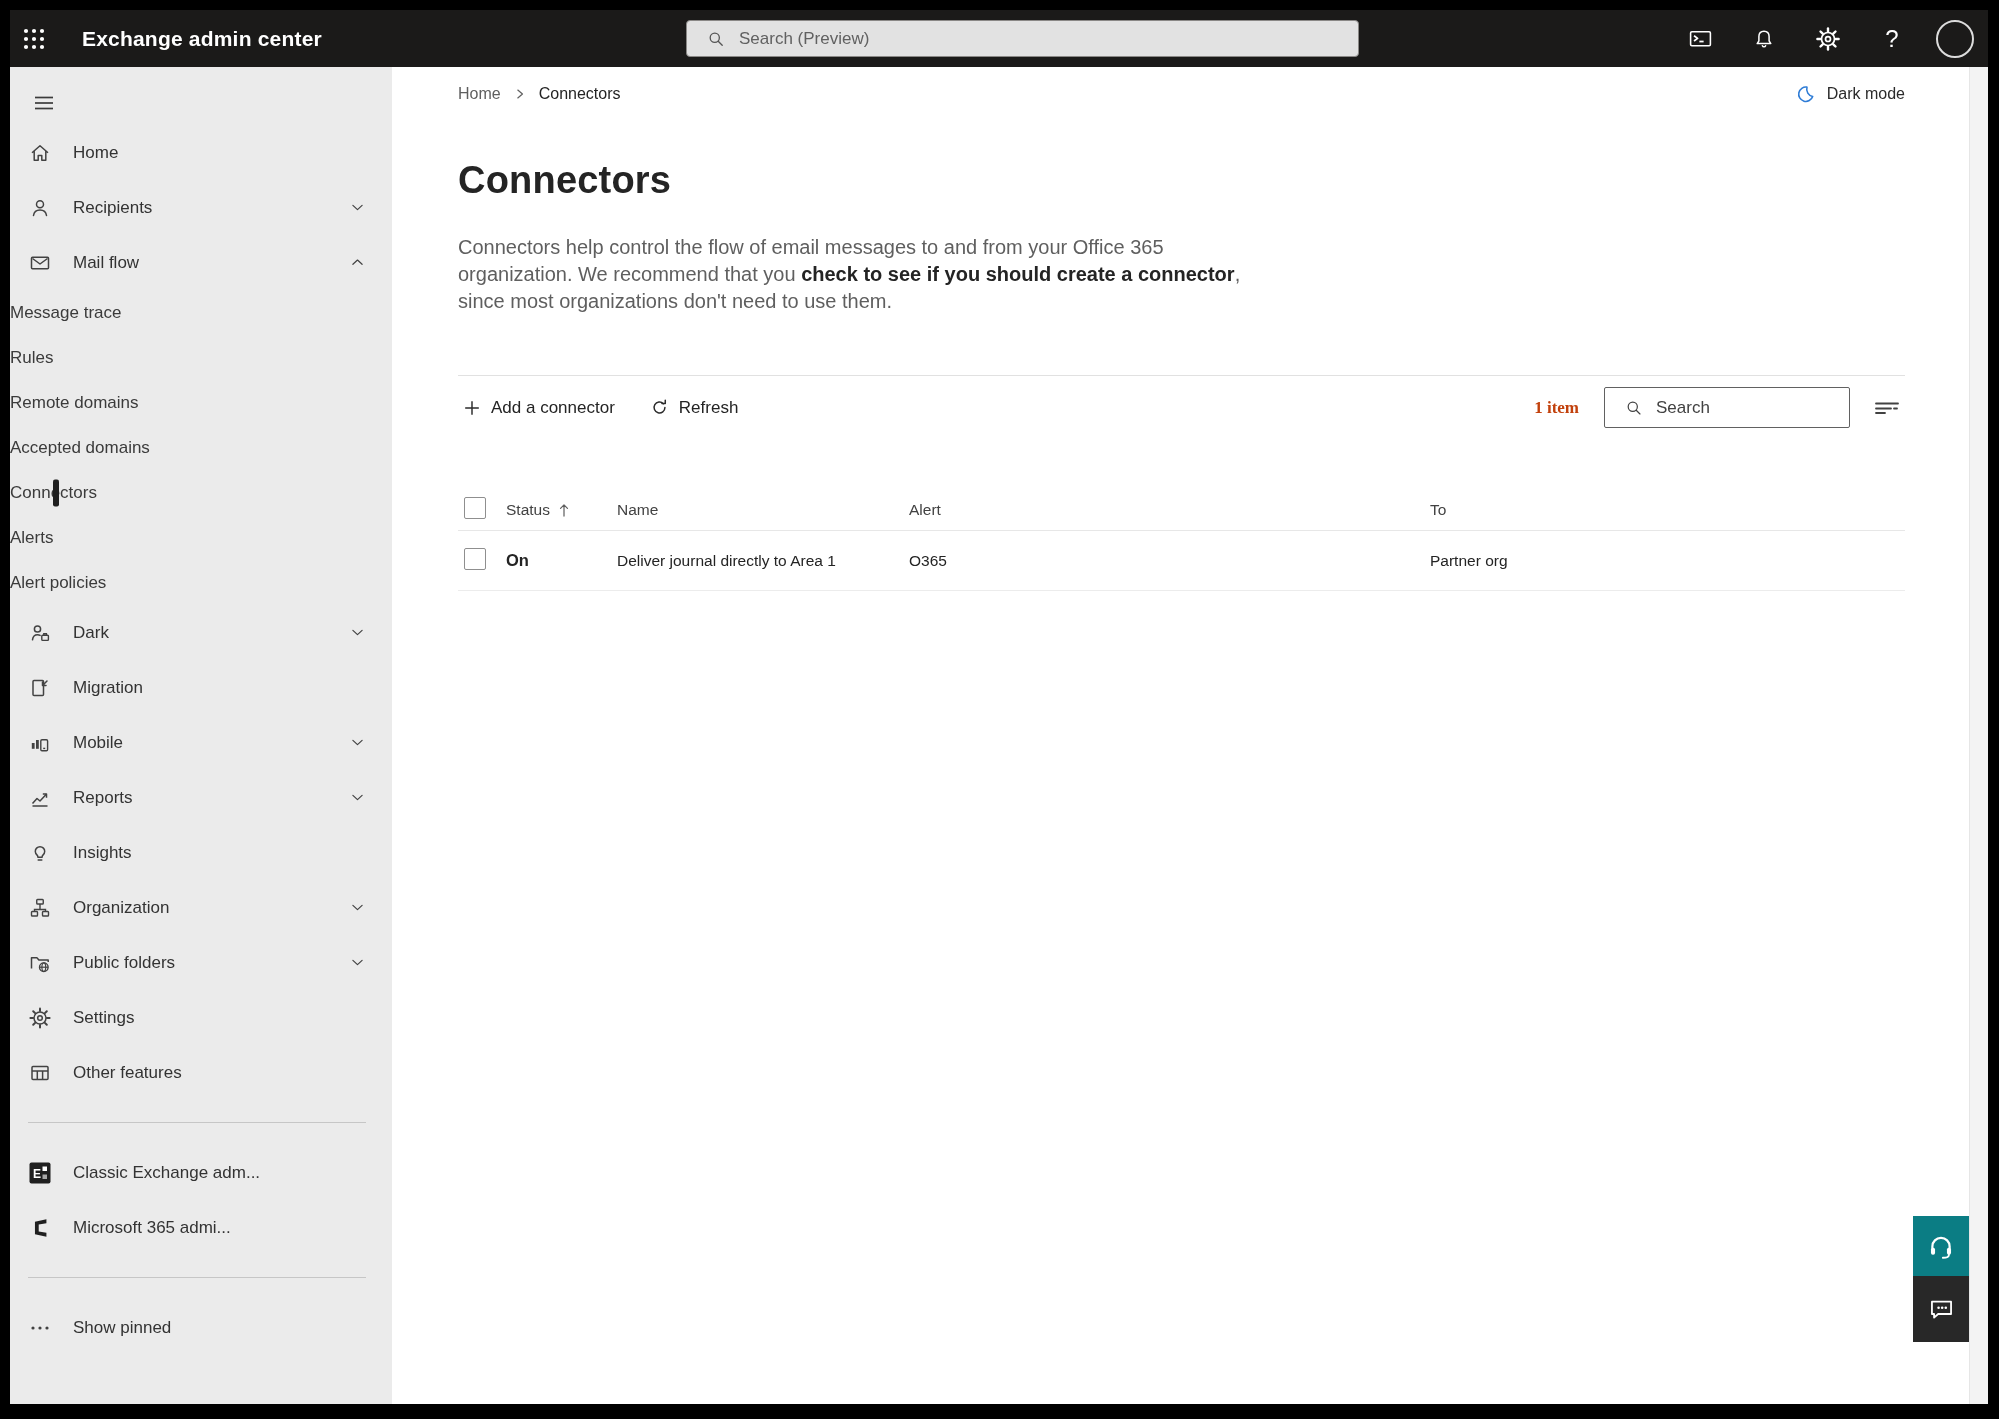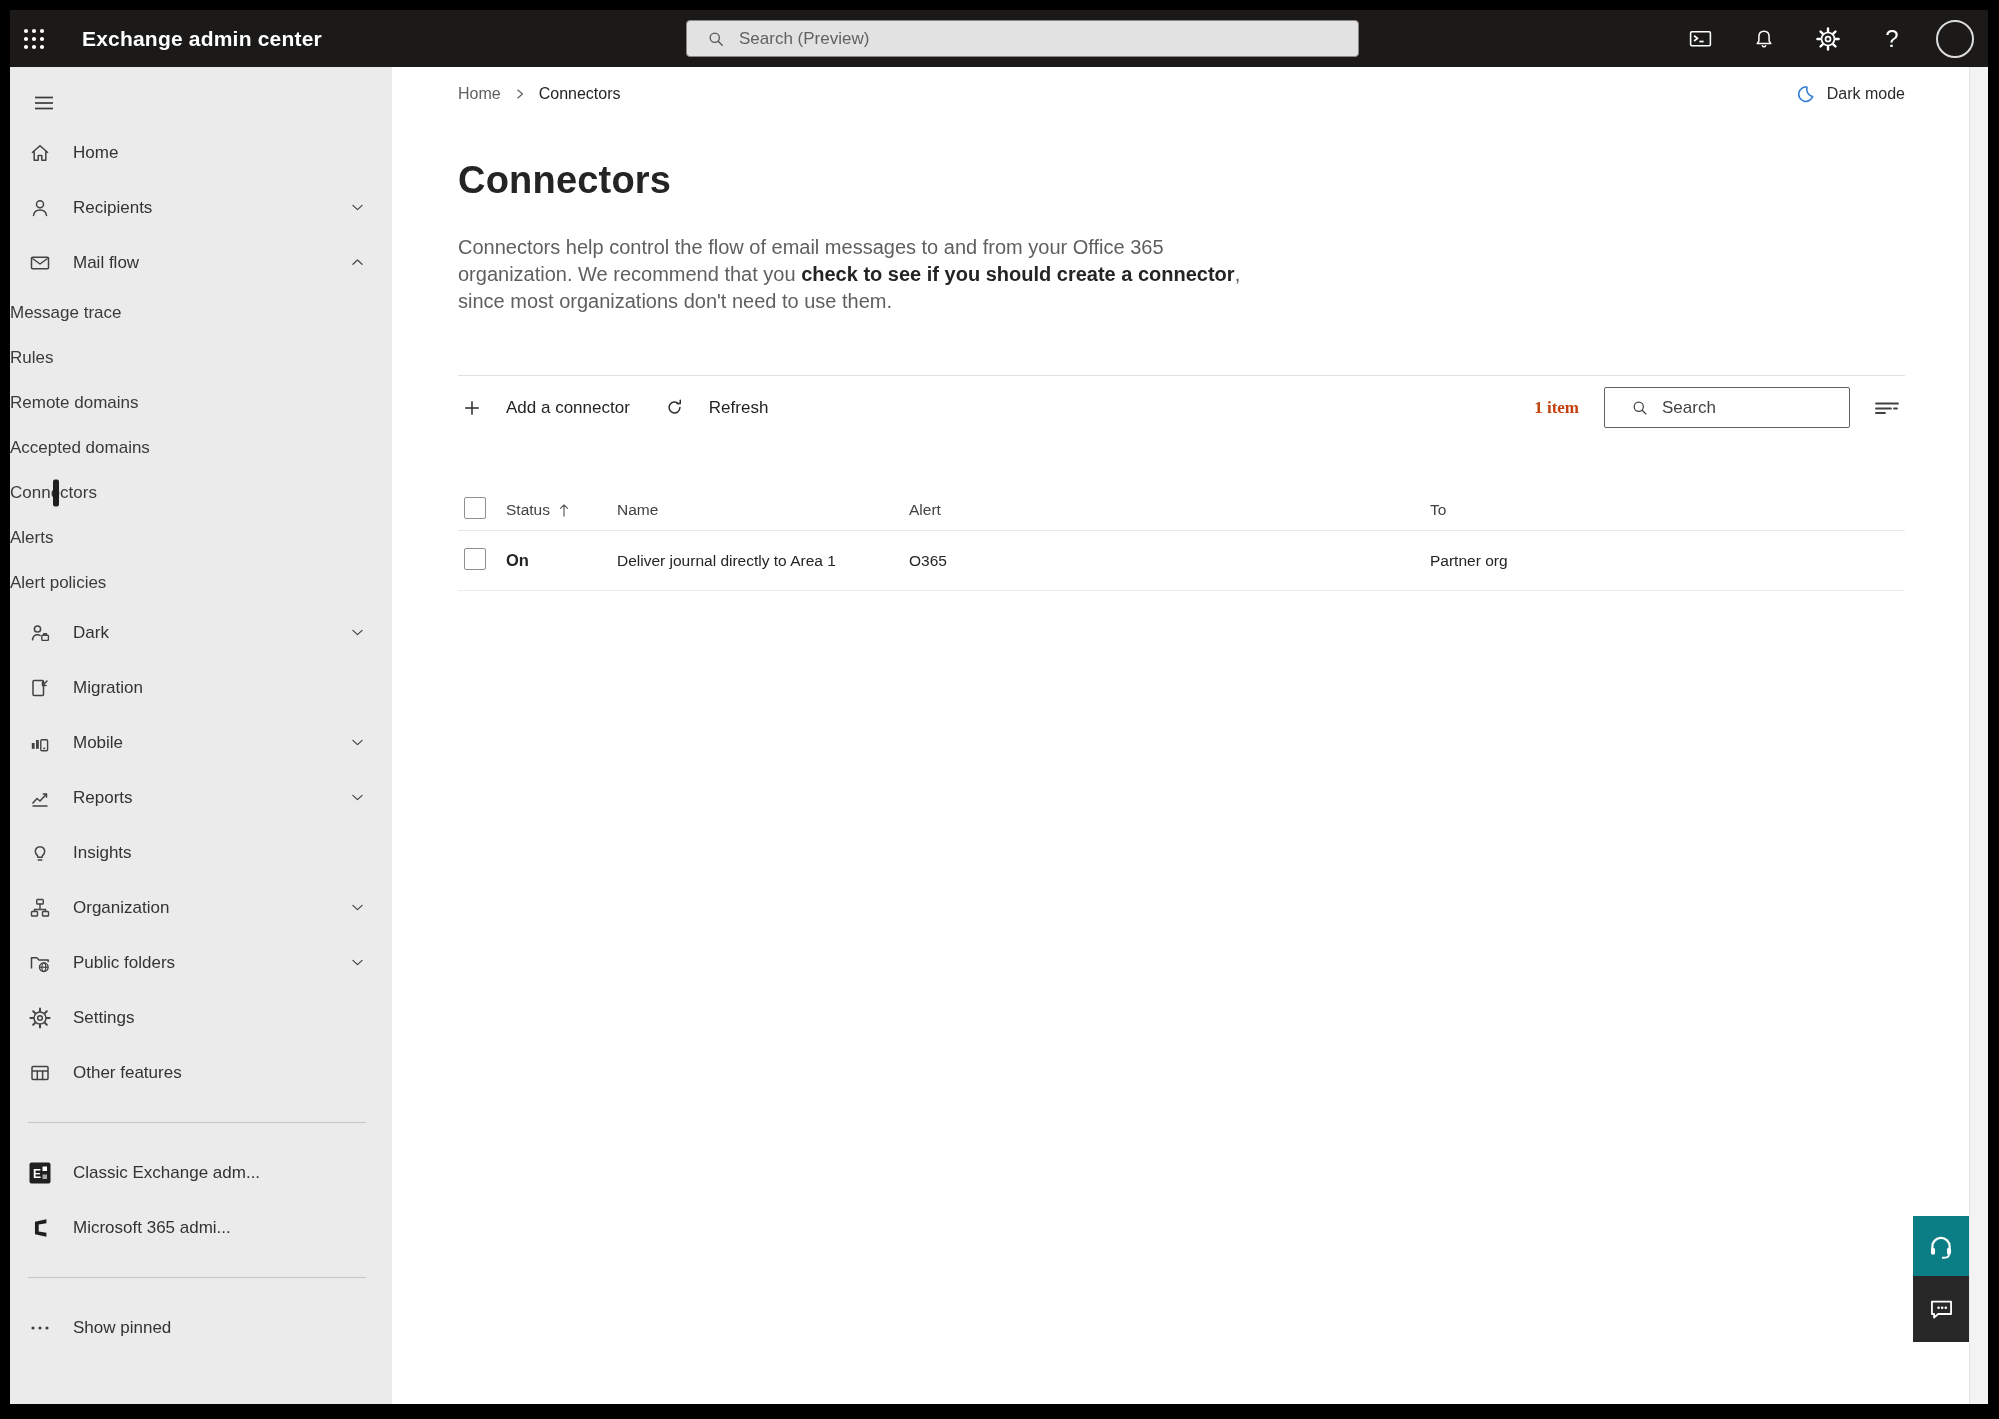--- a/index.html
+++ b/index.html
@@ -40,25 +40,25 @@
   .crumb-home { color:#5f5f5f; cursor:pointer; }
   .crumb-sep { margin:0 12px; display:flex; }
   .crumb-cur { color:#242424; }
   .darkmode { margin-left:auto; display:flex; align-items:center; gap:11px; cursor:pointer; }
   .darkmode span { font-size:16px; color:#2b2b2b; }
   h1.page-title { margin-top:52px; font-size:38px; font-weight:700; color:#242424; letter-spacing:.2px; }
   .page-desc { margin-top:32px; width:820px; font-size:20px; line-height:27px; color:#5f5f5f; }
   .desc-link { color:#242424; font-weight:600; cursor:pointer; }
   .tool-div { height:1px; background:#e1e1e1; margin-top:60px; }
   .toolbar { height:63px; display:flex; align-items:center; }
-  .tool-btn { display:flex; align-items:center; gap:24px; font-size:17px; color:#242424; cursor:pointer; padding:6px 4px; }
+  .tool-btn { display:flex; align-items:center; gap:9px; font-size:17px; color:#242424; cursor:pointer; padding:6px 4px; }
   .tool-btn + .tool-btn { margin-left:26px; }
   .tool-right { margin-left:auto; display:flex; align-items:center; }
   .item-count { font-family:"Liberation Serif","DejaVu Serif",serif; font-weight:700; font-size:17px; color:#c2410c; margin-right:25px; }
-  .list-search { width:246px; height:41px; border:1.5px solid #616161; border-radius:2px; display:flex; align-items:center; padding-left:26px; background:#fff; }
+  .list-search { width:246px; height:41px; border:1.5px solid #616161; border-radius:2px; display:flex; align-items:center; padding-left:20px; background:#fff; }
   .list-search input { border:none; outline:none; font-size:17px; color:#3b3b3b; margin-left:13px; width:160px; font-family:inherit; background:transparent; }
   .list-search input::placeholder { color:#424242; }
   .filter-btn { margin-left:19px; width:36px; height:36px; display:flex; align-items:center; justify-content:center; cursor:pointer; }
 
   
   .grid { display:grid; grid-template-columns:48px 111px 292px 521px 1fr; align-items:center; }
   .thead { margin-top:50px; height:42px; border-bottom:1px solid #e7e7e7; font-size:15.5px; color:#424242; }
   .th-status { display:flex; align-items:center; gap:7px; }
   .trow { height:60px; border-bottom:1px solid #ececec; font-size:16px; color:#242424; cursor:pointer; }
   .cb { width:22px; height:22px; border:1px solid #8f8f8f; border-radius:2px; background:#fff; margin-left:6px; cursor:pointer; }

